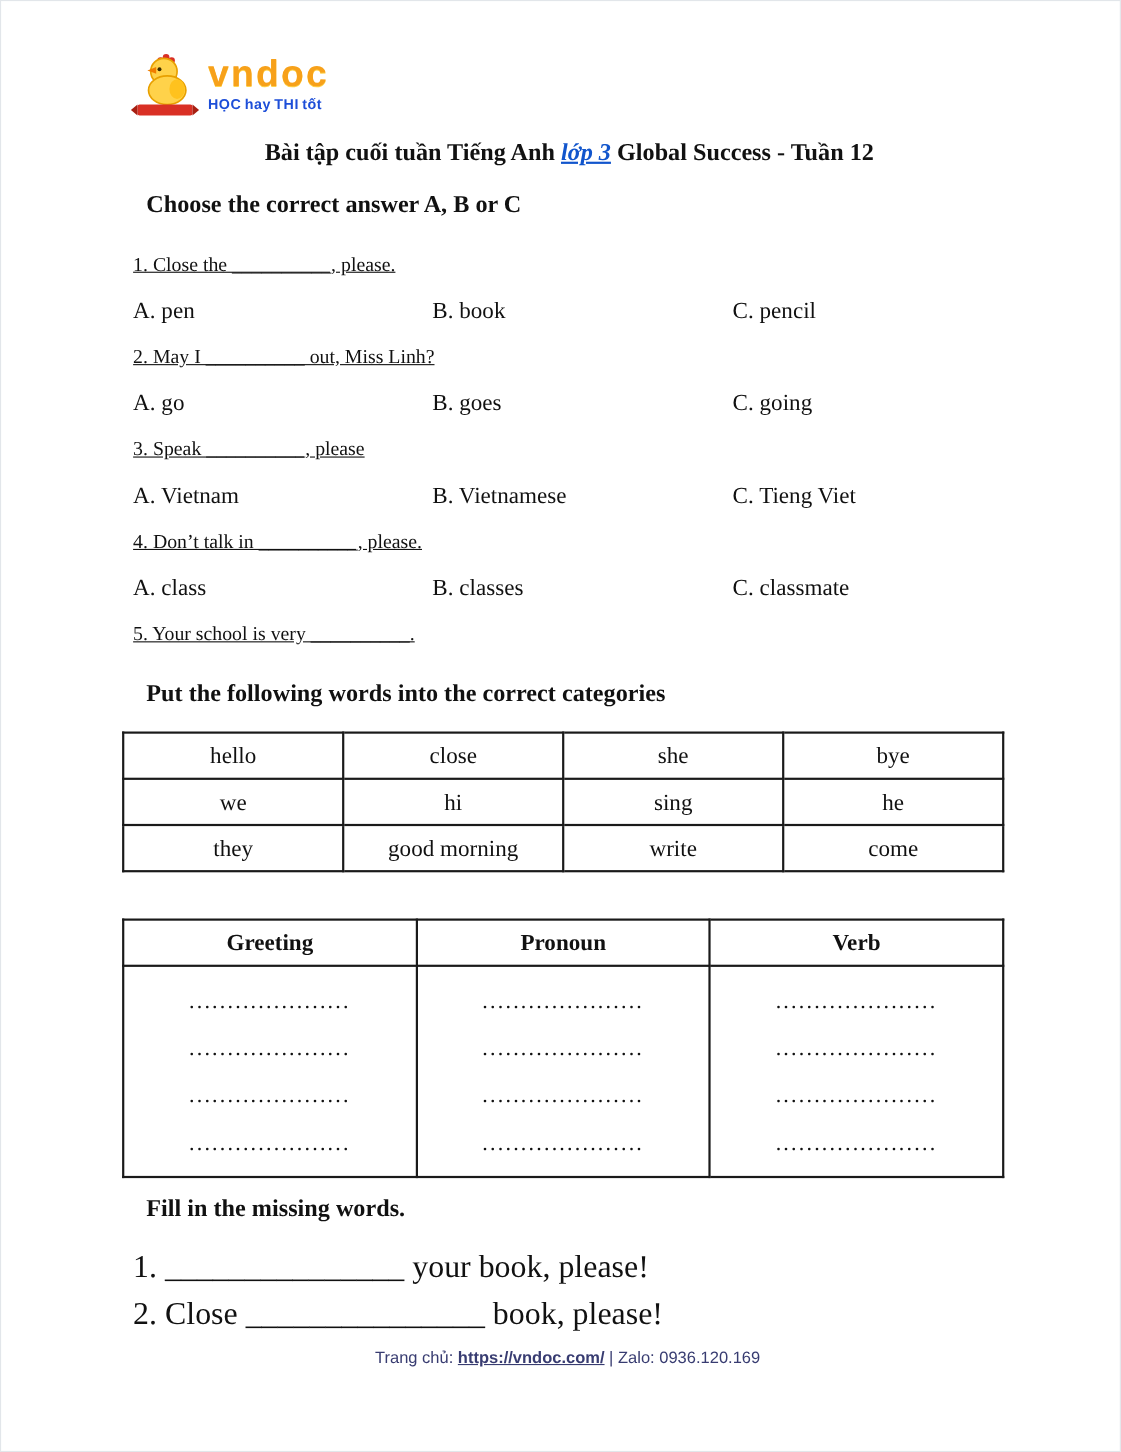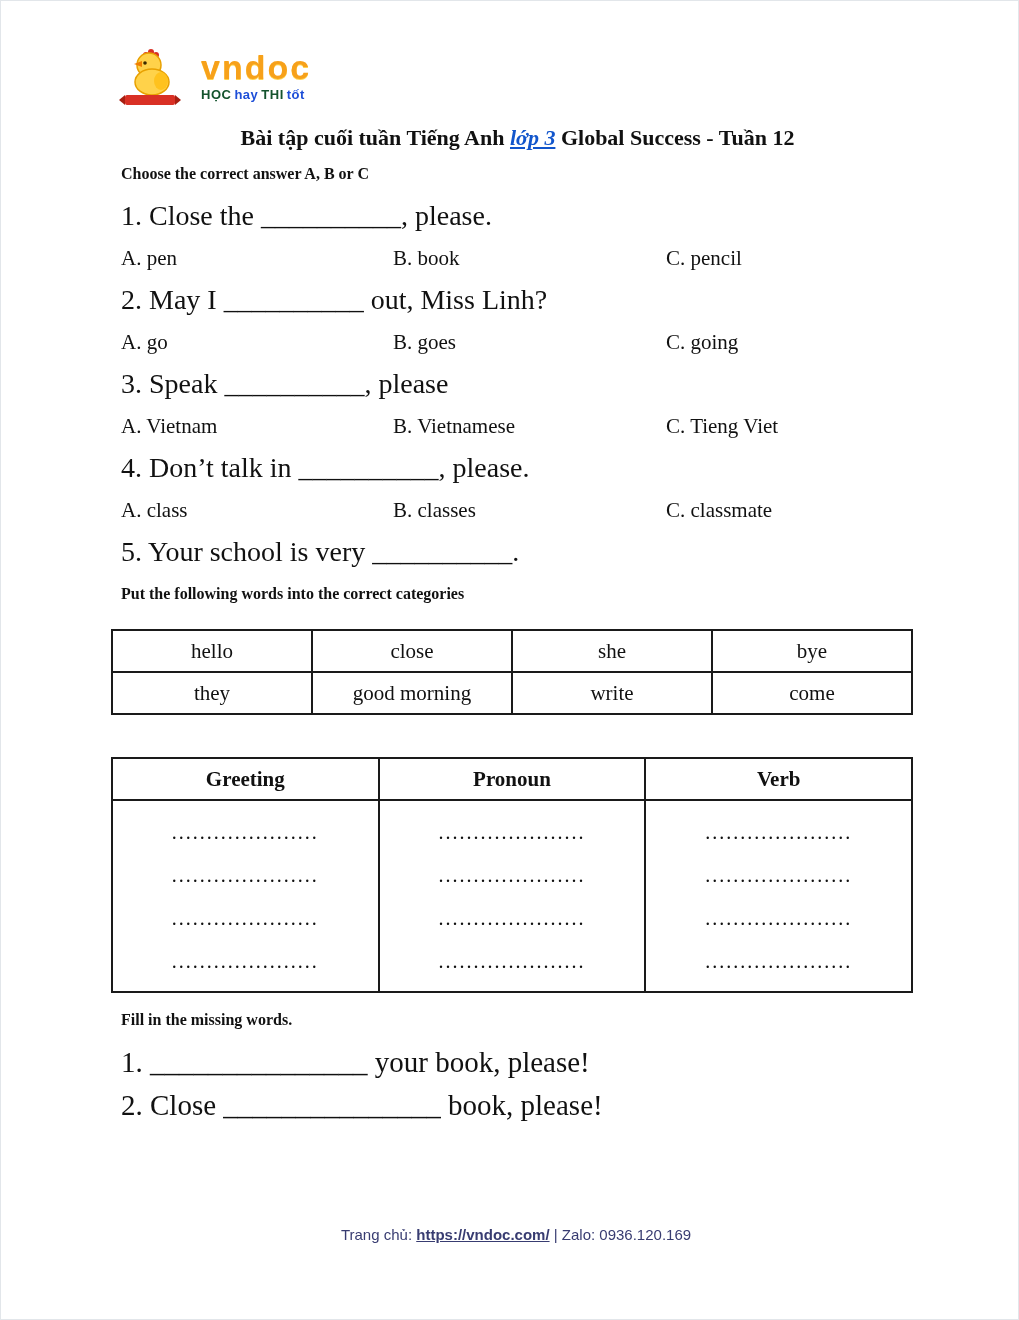--- a/index.html
+++ b/index.html
@@ -4,36 +4,36 @@
 <style>
   html,body { margin:0; padding:0; background:#f3f4f6; }
   .page {
     width:1019px; height:1320px; background:#ffffff; position:relative;
     margin:0 auto; border:1px solid #e2e6ea; box-sizing:border-box;
     font-family:"Liberation Serif", serif; color:#111111; overflow:hidden;
   }
   .content { position:absolute; inset:0; padding:40px 104px 0 120px; box-sizing:border-box; }
 
   
-  .logo { display:flex; align-items:center; gap:20px; height:68px; margin-left:-2px; }
+  .logo { display:flex; align-items:center; gap:8px; height:68px; margin-left:-2px; }
   .logo-text { display:flex; flex-direction:column; line-height:1; }
   .brand {
     font-family:"Liberation Sans", sans-serif; font-weight:bold; font-size:34px;
     color:#f7a11a; letter-spacing:2px; text-shadow:0 1px 0 #ffd34d;
   }
   .tagline { font-family:"Liberation Sans", sans-serif; font-weight:bold; font-size:13px; margin-top:4px; letter-spacing:.5px; }
-  .tag-red { color:#14532d; } .tag-green { color:#1d4ed8; margin:0 3px; }
+  .tag-red { color:#1d4ed8; } .tag-green { color:#1d4ed8; margin:0 3px; }
 
   
   .title { font-size:22px; font-weight:bold; text-align:center; margin:14px 0 0 0; line-height:30px; }
   .doc-link { color:#1155cc; text-decoration:underline; cursor:pointer;font-style:italic; }
-  .section-heading { font-size:16px; font-weight:bold; line-height:42px; margin:0; }
+  .section-heading { font-size:22px; font-weight:bold; line-height:42px; margin:12px; }
 
   
-  .q-line { font-size:28px; line-height:42px; white-space:pre; }
+  .q-line { font-size:18px; line-height:42px; white-space:pre;text-decoration:underline; }
   .options-grid { display:grid; grid-template-columns:272px 273px 1fr; font-size:21px; line-height:42px; }
 
   
   table { border-collapse:collapse; margin-left:-10px; width:802px; table-layout:fixed; }
   .words-table { margin-top:14px; }
   .words-table td { border:2px solid #1a1a1a; height:40px; text-align:center; font-size:21px; padding:0; }
   .cat-table { margin-top:42px; }
   .cat-table th { border:2px solid #1a1a1a; height:40px; text-align:center; font-size:21px; font-weight:bold; padding:0; }
   .cat-table td { border:2px solid #1a1a1a; vertical-align:top; padding:10px 0 8px 0; }
   .dotline { line-height:43px; text-align:center; font-size:20px; letter-spacing:2px; color:#111; }
@@ -123,20 +123,26 @@
 
     <table class="words-table">
       <tbody>
         <tr>
           <td>hello</td>
           <td>close</td>
           <td>she</td>
           <td>bye</td>
         </tr>
         <tr>
+          <td>we</td>
+          <td>hi</td>
+          <td>sing</td>
+          <td>he</td>
+        </tr>
+        <tr>
           <td>they</td>
           <td>good morning</td>
           <td>write</td>
           <td>come</td>
         </tr>
       </tbody>
     </table>
 
     <table class="cat-table">
       <thead>

